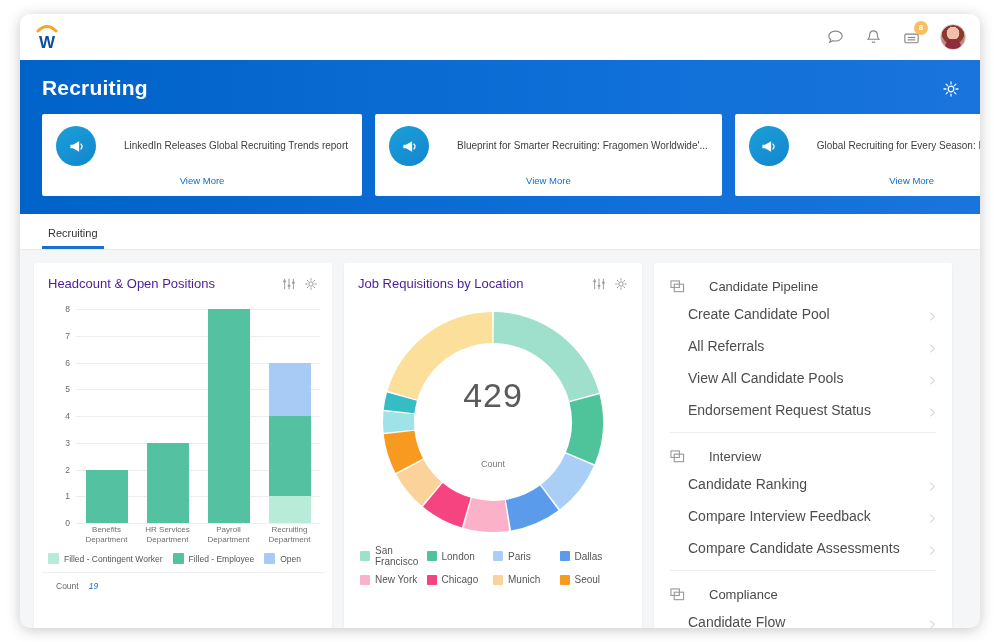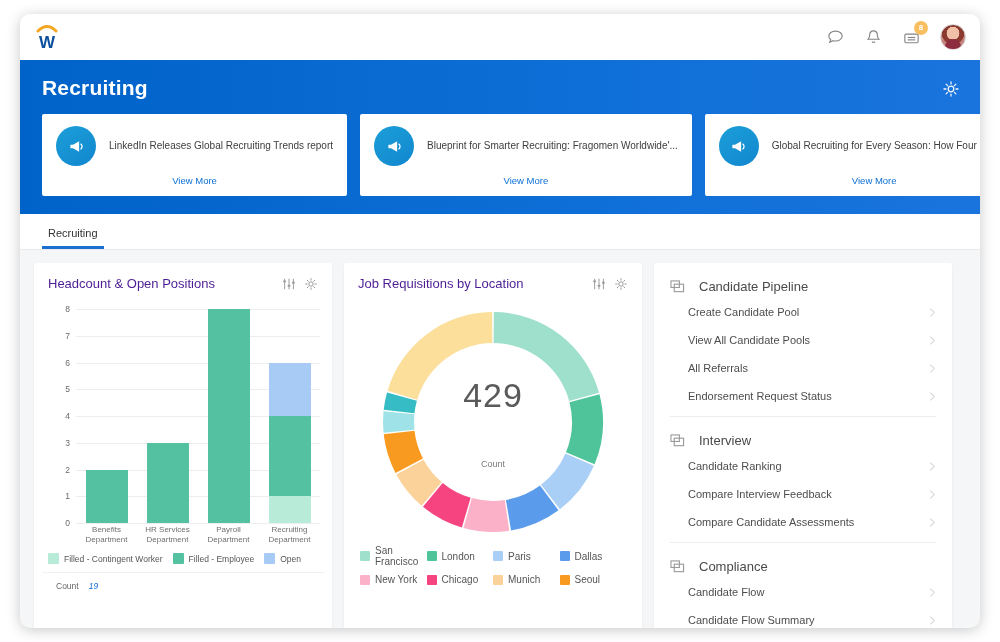--- a/index.html
+++ b/index.html
@@ -56,21 +56,21 @@
   
   .hero { background: linear-gradient(90deg,#0063c9 0%,#0f6fd8 60%,#1a74dd 100%); padding: 16px 22px 18px 22px; position: relative; }
   .hero-title { color: #fff; font-size: 21px; font-weight: bold; margin-bottom: 14px; letter-spacing: .2px; }
   .hero-gear { position: absolute; right: 20px; top: 20px; width: 18px; height: 18px; opacity: .95; }
   .cards { display: flex; gap: 13px; }
   .card {
     flex: 1 1 0; background: #fff; border-radius: 2px;
     padding: 12px 14px 10px 14px; min-height: 66px;
     display: flex; flex-direction: column;
   }
-  .card-row { display: flex; align-items: center; gap: 13px; justify-content: space-between; }
+  .card-row { display: flex; align-items: center; gap: 28px; justify-content: space-between; }
   .megaphone {
     width: 40px; height: 40px; border-radius: 50%; flex: 0 0 auto;
     background: linear-gradient(145deg,#1b9fd8 0%,#1286cf 100%);
     display: flex; align-items: center; justify-content: center;
   }
   .card-title {
     font-size: 10px; color: #3d3d3d; line-height: 1.35;
     overflow: hidden; text-overflow: ellipsis; white-space: nowrap;
   }
   .view-more { margin-top: 9px; text-align: center; font-size: 9.5px; color: #0b6fd4; }
@@ -111,24 +111,24 @@
   
   .donut-wrap { position: relative; width: 226px; height: 226px; margin: 14px auto 0 auto; }
   .donut-center { position: absolute; inset: 0; display: flex; flex-direction: column; align-items: center; justify-content: center; pointer-events: none; gap: 39px; }
   .donut-num { font-size: 34px; color: #5a5a5a; font-weight: 300; letter-spacing: 1px; }
   .donut-lbl { font-size: 9px; color: #7a7a7a; margin-top: 5px; }
   .dlegend { display: flex; flex-wrap: wrap; padding: 10px 16px 0 16px; row-gap: 7px; }
   .dlg { width: 25%; display: flex; align-items: center; gap: 5px; font-size: 10px; color: #555; }
   .dsw { width: 10px; height: 10px; border-radius: 1px; flex: 0 0 auto; }
 
   
-  .sect-head { display: flex; align-items: center; gap: 14px; padding: 16px 16px 4px 16px; }
+  .sect-head { display: flex; align-items: center; gap: 24px; padding: 16px 16px 4px 16px; }
   .sect-title { font-size: 13px; color: #4a4a4a; }
   .stack-icon { width: 15px; height: 14px; opacity: .66; flex: 0 0 auto; }
-  .litem { display: flex; align-items: center; padding: 8px 16px 8px 34px; font-size: 11px; color: #4d4d4d; text-align: center; }
+  .litem { display: flex; align-items: center; padding: 8px 16px 8px 34px; font-size: 14px; color: #4d4d4d; text-align: center; }
   .chev { margin-left: auto; opacity: .4; width: 7px; height: 11px; flex: 0 0 auto; }
   .divider { height: 1px; background: #ededed; margin: 6px 16px 0 16px; }
 </style>
 </head>
 <body>
 
 <div class="screen">
 
   <div class="topbar">
     <div class="wd-logo">
@@ -439,27 +439,27 @@
             </svg></span>
           <span class="sect-title">Candidate Pipeline</span>
         </div>
         <div class="litem">
           <span>Create Candidate Pool</span>
           <span class="chev"><svg viewBox="0 0 8 12" width="7" height="11">
               <path d="M1.5 1.5L6 6l-4.5 4.5" fill="none" stroke="#999" stroke-width="1.2"></path>
             </svg></span>
         </div>
         <div class="litem">
+          <span>All Referrals</span>
+          <span class="chev"><svg viewBox="0 0 8 12" width="7" height="11">
+              <path d="M1.5 1.5L6 6l-4.5 4.5" fill="none" stroke="#999" stroke-width="1.2"></path>
+            </svg></span>
+        </div>
+        <div class="litem">
           <span>View All Candidate Pools</span>
-          <span class="chev"><svg viewBox="0 0 8 12" width="7" height="11">
-              <path d="M1.5 1.5L6 6l-4.5 4.5" fill="none" stroke="#999" stroke-width="1.2"></path>
-            </svg></span>
-        </div>
-        <div class="litem">
-          <span>All Referrals</span>
           <span class="chev"><svg viewBox="0 0 8 12" width="7" height="11">
               <path d="M1.5 1.5L6 6l-4.5 4.5" fill="none" stroke="#999" stroke-width="1.2"></path>
             </svg></span>
         </div>
         <div class="litem">
           <span>Endorsement Request Status</span>
           <span class="chev"><svg viewBox="0 0 8 12" width="7" height="11">
               <path d="M1.5 1.5L6 6l-4.5 4.5" fill="none" stroke="#999" stroke-width="1.2"></path>
             </svg></span>
         </div>

